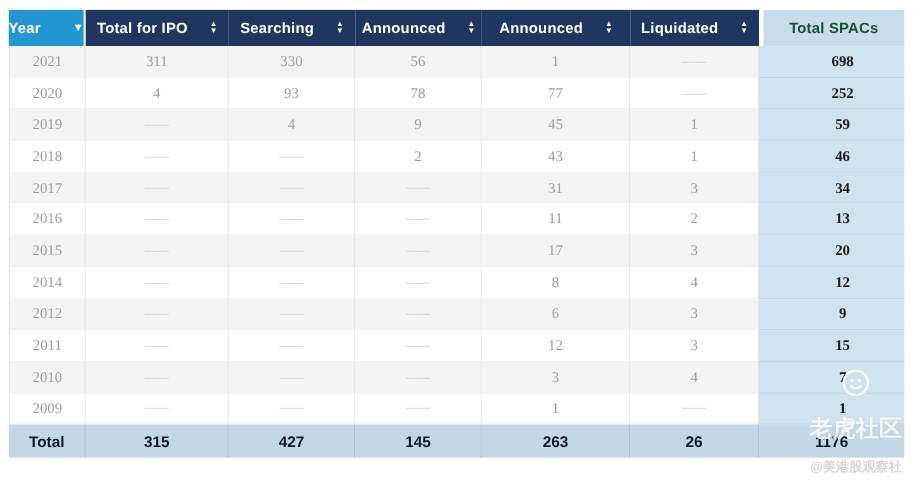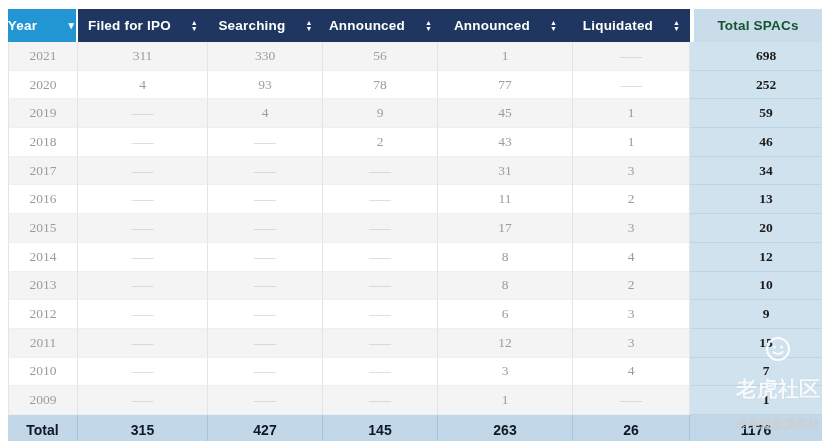--- a/index.html
+++ b/index.html
@@ -81,21 +81,21 @@
     <thead>
         <tr id="header-row">
           <th class="col-year">
             <div class="th-inner">
               <span>Year</span>
               <span class="sort-desc">▼</span>
             </div>
           </th>
           <th class="col-filed">
             <div class="th-inner">
-              <span>Filed for IPO</span>
+              <span>Total for IPO</span>
               <span class="sort-both">
                 <span>▲</span>
                 <span>▼</span>
               </span>
             </div>
           </th>
           <th class="col-searching">
             <div class="th-inner">
               <span>Searching</span>
               <span class="sort-both">
@@ -203,29 +203,20 @@
           <td class="col-total">20</td>
         </tr>
         <tr>
           <td class="col-year">2014</td>
           <td class="col-filed dash">——</td>
           <td class="col-searching dash">——</td>
           <td class="col-announced dash">——</td>
           <td class="col-completed">8</td>
           <td class="col-liquidated">4</td>
           <td class="col-total">12</td>
-        </tr>
-        <tr>
-          <td class="col-year">2013</td>
-          <td class="col-filed dash">——</td>
-          <td class="col-searching dash">——</td>
-          <td class="col-announced dash">——</td>
-          <td class="col-completed">8</td>
-          <td class="col-liquidated">2</td>
-          <td class="col-total">10</td>
         </tr>
         <tr>
           <td class="col-year">2012</td>
           <td class="col-filed dash">——</td>
           <td class="col-searching dash">——</td>
           <td class="col-announced dash">——</td>
           <td class="col-completed">6</td>
           <td class="col-liquidated">3</td>
           <td class="col-total">9</td>
         </tr>

